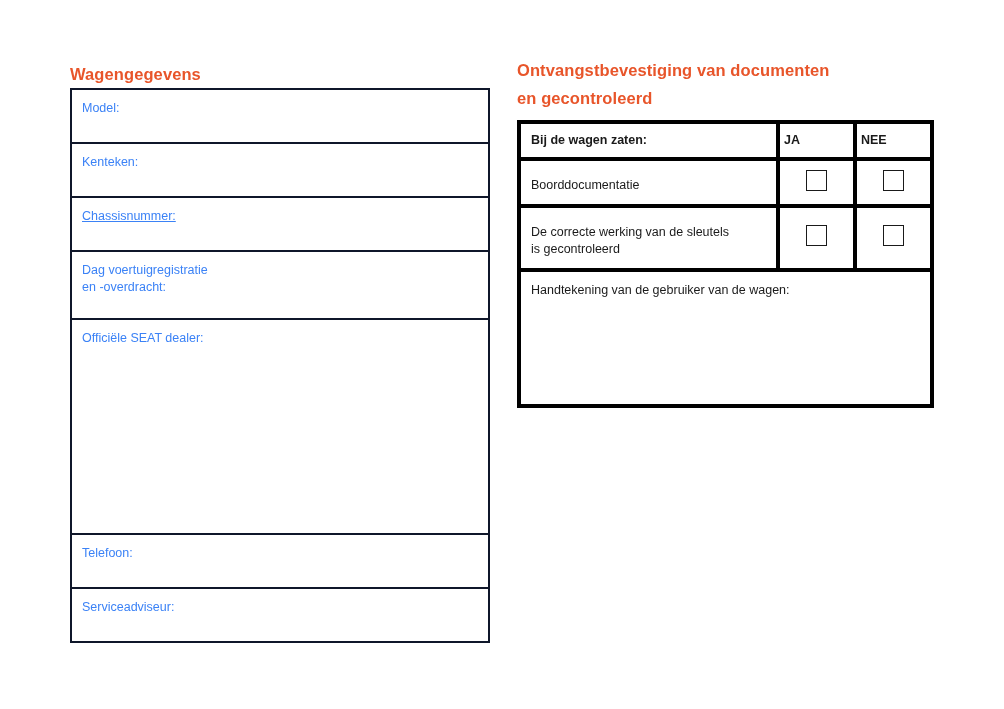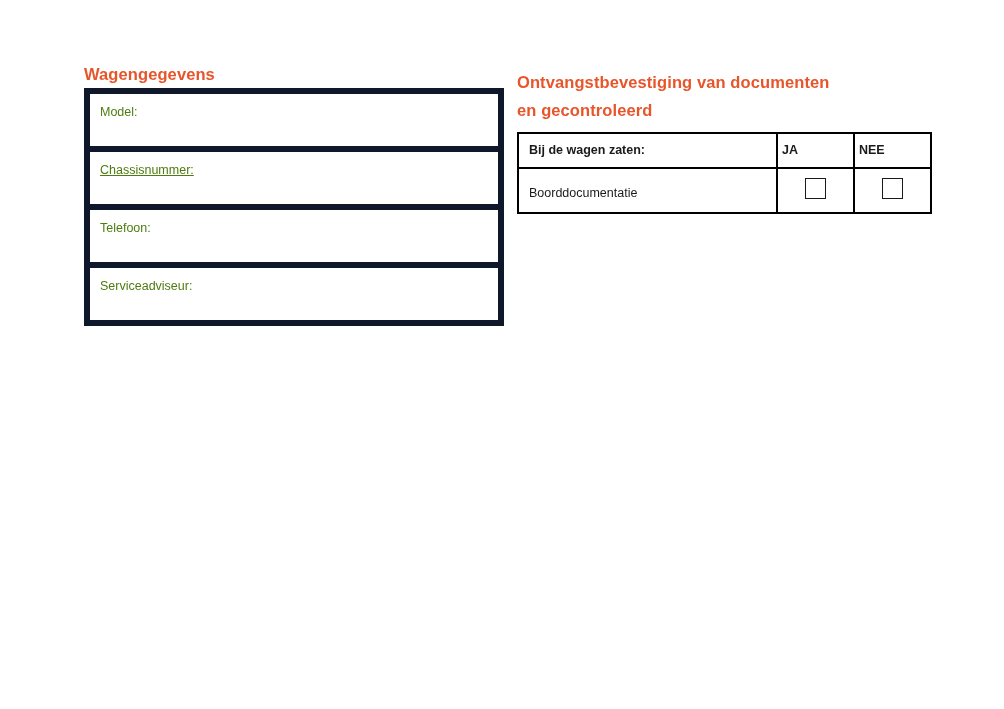--- a/index.html
+++ b/index.html
@@ -20,28 +20,28 @@
     position: absolute;
     left: 0;
     top: 0;
     width: 1004px;
     height: 709px;
   }
 
   
   .col-left {
     position: absolute;
-    left: 84px;
+    left: 70px;
     top: 60px;
     width: 420px;
   }
   .col-right {
     position: absolute;
     left: 517px;
-    top: 68px;
+    top: 56px;
     width: 413px;
   }
 
   .section-title {
     color: #e8552a;
     font-size: 16.5px;
     font-weight: bold;
     letter-spacing: 0.1px;
     line-height: 28px;
     margin: 0 0 0 0;
@@ -49,26 +49,26 @@
   .section-title.right {
     width: 400px;
   }
 
   .form-table {
     border-collapse: collapse;
     width: 100%;
     table-layout: fixed;
   }
   .form-table td {
-    border: 6px solid #0f172a;
+    border: 2px solid #0f172a;
     vertical-align: top;
     padding: 10px 10px 0 10px;
     font-size: 12.5px;
     line-height: 17px;
-    color: #4d7c0f;
+    color: #3b82f6;
   }
 
   .lbl {
     display: block;
   }
 
   
   .r-model { height: 42px; }
   .r-kenteken { height: 42px; }
   .r-chassis { height: 42px; text-decoration: underline; }
@@ -78,21 +78,21 @@
   .r-telefoon { height: 42px; }
 
   
   .chk-table {
     border-collapse: collapse;
     width: 100%;
     table-layout: fixed;
     margin-top: 8px;
   }
   .chk-table th, .chk-table td {
-    border: 2px solid #000000;
+    border: 4px solid #000000;
     font-size: 12.5px;
     line-height: 17px;
     color: #1a1a1a;
   }
   .chk-table th {
     font-weight: bold;
     text-align: left;
     padding: 8px 4px;
   }
   .chk-table th.left {
@@ -145,22 +145,38 @@
     <div class="section-title">Wagengegevens</div>
 
     <table class="form-table">
       <tbody>
         <tr>
           <td class="r-model">
             <span class="lbl">Model:</span>
           </td>
         </tr>
         <tr>
+          <td class="r-kenteken">
+            <span class="lbl">Kenteken:</span>
+          </td>
+        </tr>
+        <tr>
           <td class="r-chassis">
             <span class="lbl">Chassisnummer:</span>
+          </td>
+        </tr>
+        <tr>
+          <td class="r-dag">
+            <span class="lbl" style="white-space: pre-line;">Dag voertuigregistratie
+en -overdracht:</span>
+          </td>
+        </tr>
+        <tr>
+          <td class="r-dealer">
+            <span class="lbl">Officiële SEAT dealer:</span>
           </td>
         </tr>
         <tr>
           <td class="r-telefoon">
             <span class="lbl">Telefoon:</span>
           </td>
         </tr>
         <tr>
           <td class="r-service">
             <span class="lbl">Serviceadviseur:</span>
@@ -188,17 +204,28 @@
           <th>JA</th>
           <th>NEE</th>
         </tr>
       </thead>
       <tbody>
         <tr class="row-h">
           <td class="label">Boorddocumentatie</td>
           <td class="box"><span class="checkbox"></span></td>
           <td class="box"><span class="checkbox"></span></td>
         </tr>
+        <tr class="row-h2">
+          <td class="label" style="white-space: pre-line;">De correcte werking van de sleutels
+is gecontroleerd</td>
+          <td class="box"><span class="checkbox"></span></td>
+          <td class="box"><span class="checkbox"></span></td>
+        </tr>
+        <tr>
+          <td class="sign-cell" colspan="3">
+            <span class="lbl nowrap">Handtekening van de gebruiker van de wagen:</span>
+          </td>
+        </tr>
       </tbody>
     </table>
   </div>
 
 </div>
 
 </body></html>

